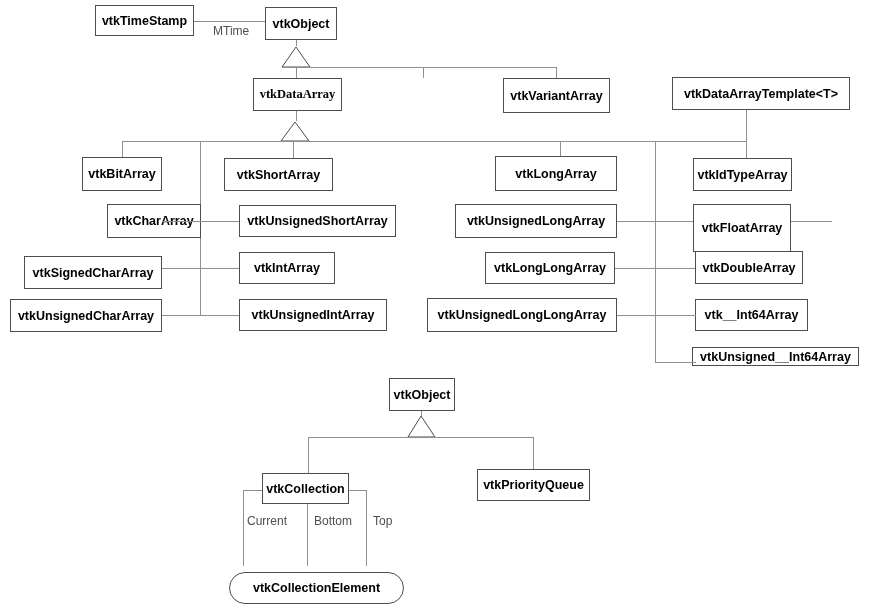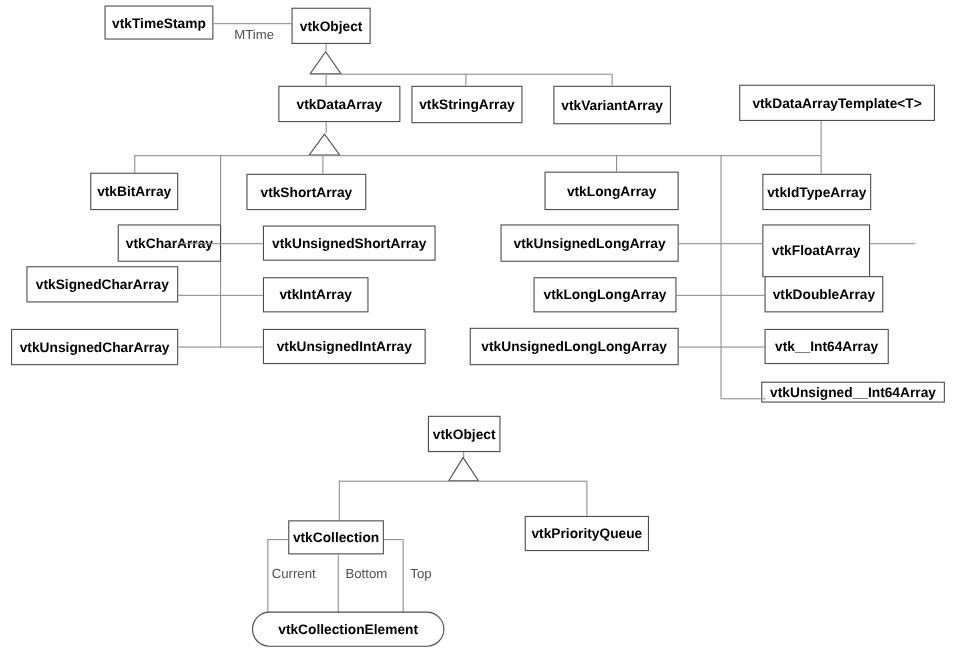--- a/index.html
+++ b/index.html
@@ -32,41 +32,40 @@
   <div class="vline" style="left:296px; top:40px; height:6px;"></div>
   <svg class="tri" style="left:281px; top:46px;" width="30" height="22">
     <polygon points="15,1 1,21 29,21" fill="#ffffff" stroke="#4d4d4d" stroke-width="1"></polygon>
   </svg>
 
   <div class="hline" style="left:282px; top:67px; width:274px;"></div>
   <div class="vline" style="left:296px; top:67px; height:11px;"></div>
   <div class="vline" style="left:423px; top:67px; height:11px;"></div>
   <div class="vline" style="left:556px; top:67px; height:11px;"></div>
 
-  <div class="node" style="left:253px; top:78px; width:111px;  height:33px;">vtkDataArray</div>
-  <div class="node" style="left:374px; top:78px; width:101px; height:34px;">vtkStringArray</div>
+  <div class="node" style="left:253px; top:78px; width:89px;  height:33px;font-family:Liberation Serif, serif;">vtkDataArray</div>
   <div class="node" style="left:503px; top:78px; width:107px; height:35px;">vtkVariantArray</div>
   <div class="node" style="left:672px; top:77px; width:178px; height:33px;">vtkDataArrayTemplate&lt;T&gt;</div>
 
   <div class="vline" style="left:296px; top:111px; height:10px;"></div>
   <svg class="tri" style="left:280px; top:121px;" width="30" height="21">
     <polygon points="15,1 1,20 29,20" fill="#ffffff" stroke="#4d4d4d" stroke-width="1"></polygon>
   </svg>
 
   <div class="hline" style="left:122px; top:141px; width:624px;"></div>
   <div class="vline" style="left:122px; top:141px; height:16px;"></div>
   <div class="vline" style="left:200px; top:141px; height:175px;"></div>
   <div class="vline" style="left:293px; top:141px; height:17px;"></div>
   <div class="vline" style="left:560px; top:141px; height:15px;"></div>
   <div class="vline" style="left:655px; top:141px; height:221px;"></div>
   <div class="vline" style="left:746px; top:110px; height:48px;"></div>
 
   <div class="node" style="left:82px; top:157px; width:80px;  height:34px;">vtkBitArray</div>
   <div class="node" style="left:68px; top:204px; width:94px;  height:34px;margin-left:39px;">vtkCharArray</div>
-  <div class="node" style="left:24px; top:242px; width:138px; height:33px;">vtkSignedCharArray</div>
+  <div class="node" style="left:24px; top:256px; width:138px; height:33px;">vtkSignedCharArray</div>
   <div class="node" style="left:10px; top:299px; width:152px; height:33px;">vtkUnsignedCharArray</div>
 
   <div class="node" style="left:224px; top:158px; width:109px; height:33px;">vtkShortArray</div>
   <div class="node" style="left:239px; top:205px; width:157px; height:32px;">vtkUnsignedShortArray</div>
   <div class="node" style="left:239px; top:252px; width:96px;  height:32px;">vtkIntArray</div>
   <div class="node" style="left:239px; top:299px; width:148px; height:32px;">vtkUnsignedIntArray</div>
 
   <div class="hline" style="left:162px; top:221px; width:77px;"></div>
   <div class="hline" style="left:162px; top:268px; width:77px;"></div>
   <div class="hline" style="left:162px; top:315px; width:77px;"></div>
@@ -104,15 +103,15 @@
   <div class="hline" style="left:243px; top:490px; width:19px;"></div>
   <div class="vline" style="left:243px; top:490px; height:76px;"></div>
   <div class="vline" style="left:307px; top:504px; height:62px;"></div>
   <div class="hline" style="left:349px; top:490px; width:17px;"></div>
   <div class="vline" style="left:366px; top:490px; height:76px;"></div>
 
   <div class="edge-label" style="left:247px; top:514px;">Current</div>
   <div class="edge-label" style="left:314px; top:514px;">Bottom</div>
   <div class="edge-label" style="left:373px; top:514px;">Top</div>
 
-  <div class="node" style="left:229px; top:556px; width:175px; height:32px;border-radius:16px;">vtkCollectionElement</div>
+  <div class="node" style="left:229px; top:572px; width:175px; height:32px;border-radius:16px;">vtkCollectionElement</div>
 
 </div>
 
 </body></html>

